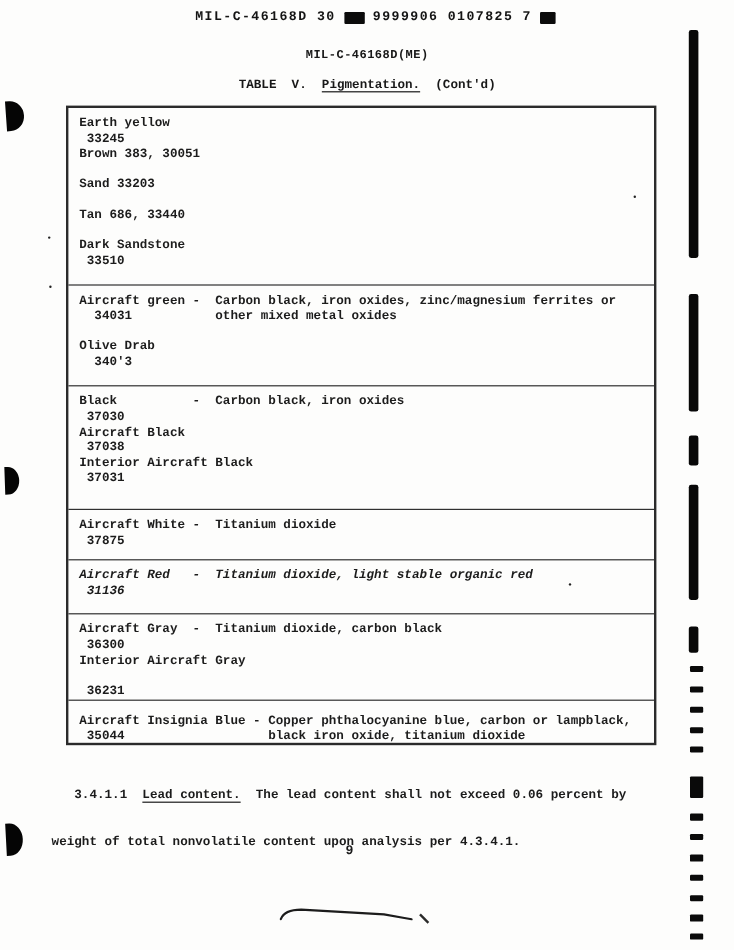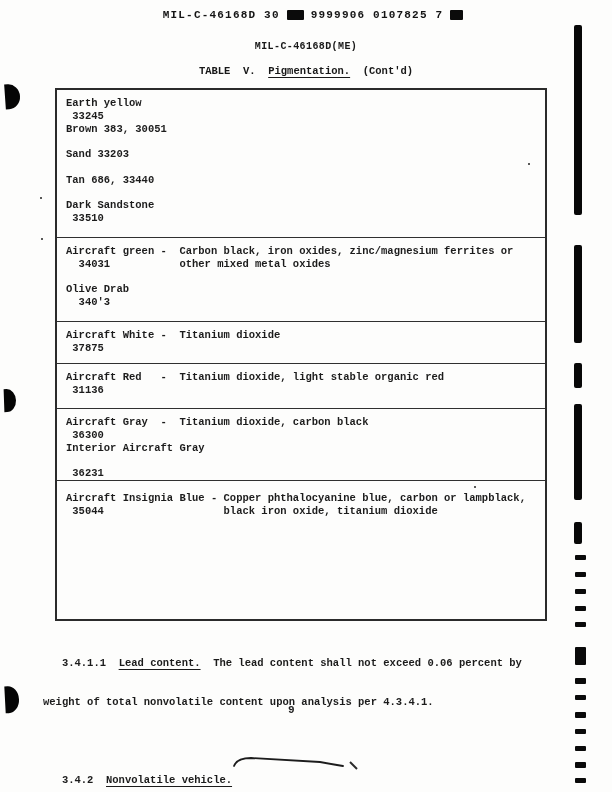--- a/index.html
+++ b/index.html
@@ -41,21 +41,21 @@
   .trow + .trow{border-top:1.6px solid #303030;}
   .trow pre{
     margin:0;font-family:"Liberation Mono","DejaVu Sans Mono",monospace;
     font-size:10.5px;line-height:12.8px;font-weight:bold;color:#1c1c1c;
     white-space:pre;
   }
   .r0{height:147px;}
   .r1{height:84px;}
   .r2{height:103px;}
   .r3{height:42px;}
-  .r4{height:45px;}
+  .r4{height:45px;font-style:italic;}
   .r5{height:72px;}
   .r6{height:38px;padding-top:11px;}
   
   .para{
     position:absolute;left:43px;top:631px;
     font-size:10.5px;line-height:13px;font-weight:bold;color:#1b1b1b;
     white-space:pre;
   }
   .para .gap{height:13px;}
   .pagenum{
@@ -101,20 +101,28 @@
 Dark Sandstone
  33510</pre>
       </div>
     <div class="trow r1">
         <pre>Aircraft green -  Carbon black, iron oxides, zinc/magnesium ferrites or
   34031           other mixed metal oxides
 
 Olive Drab
   340'3</pre>
       </div>
+    <div class="trow r2">
+        <pre>Black          -  Carbon black, iron oxides
+ 37030
+Aircraft Black
+ 37038
+Interior Aircraft Black
+ 37031</pre>
+      </div>
     <div class="trow r3">
         <pre>Aircraft White -  Titanium dioxide
  37875</pre>
       </div>
     <div class="trow r4">
         <pre>Aircraft Red   -  Titanium dioxide, light stable organic red
  31136</pre>
       </div>
     <div class="trow r5">
         <pre>Aircraft Gray  -  Titanium dioxide, carbon black
@@ -126,21 +134,20 @@
     <div class="trow r6">
         <pre>Aircraft Insignia Blue - Copper phthalocyanine blue, carbon or lampblack,
  35044                   black iron oxide, titanium dioxide</pre>
       </div>
   </div>
 
   <div class="para">
     <div><span>   3.4.1.1  </span><span class="u">Lead content.</span><span>  The lead content shall not exceed 0.06 percent by</span></div>
     <div>weight of total nonvolatile content upon analysis per 4.3.4.1.</div>
     <div class="gap"></div>
-    <div><span>   3.4.2  </span><span class="u">Nonvolatile vehicle.</span></div>
   </div>
 
   <div class="pagenum">9</div>
 
   <svg class="penline" width="150" height="28" viewBox="0 0 150 28">
     <path d="M 9 16 Q 12 8 26 8 L 95 12 L 112 15 L 118 16" fill="none" stroke="#1c1c1c" stroke-width="1.8" stroke-linecap="round"></path>
     <path d="M 125 12 l 7 7" fill="none" stroke="#2a2a2a" stroke-width="2"></path>
   </svg>
 
   <div class="blob blob1"></div>

